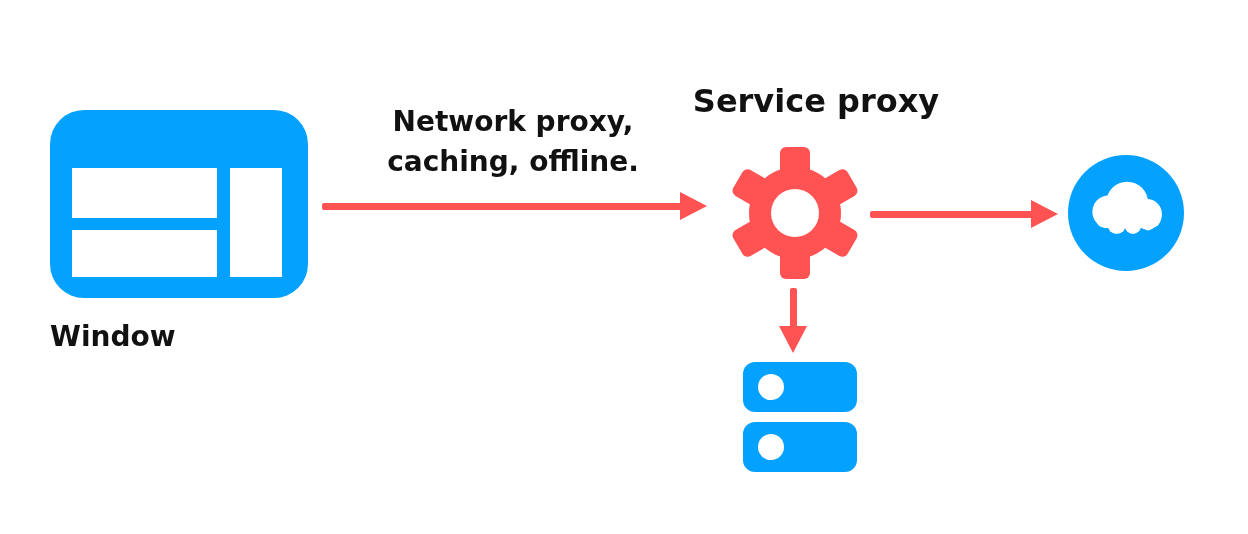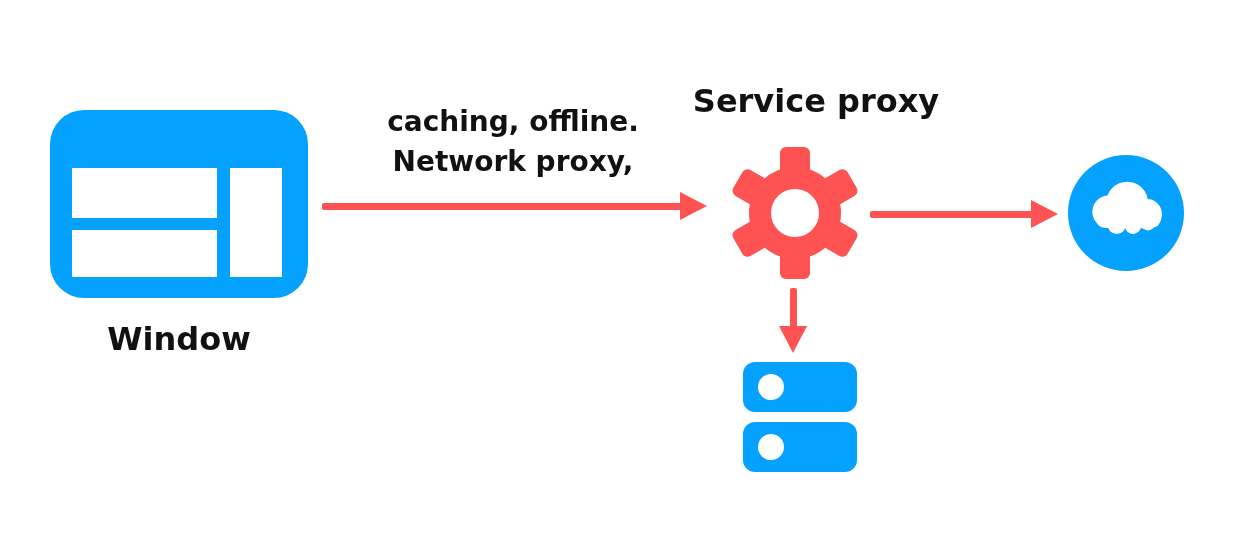--- a/index.html
+++ b/index.html
@@ -26,21 +26,21 @@
     width: 258px; height: 188px;
     background: var(--blue); border-radius: 34px;
   }
   .pane { position: absolute; background: #fff; }
   .pane-a { left: 22px; top: 58px;  width: 145px; height: 50px; }
   .pane-b { left: 22px; top: 120px; width: 145px; height: 47px; }
   .pane-c { left: 180px; top: 58px; width: 52px; height: 109px; }
 
   .window-label {
     position: absolute; left: 50px; top: 320px; width: 258px;
-    text-align: center; font-size: 32px; font-weight: bold; color: var(--text);
+    text-align: left; font-size: 28px; font-weight: bold; color: var(--text);
   }
 
   
   .sw-title {
     position: absolute; left: 666px; top: 82px; width: 300px;
     text-align: center; font-size: 32px; font-weight: bold; color: var(--text);
   }
   .flow-label {
     position: absolute; left: 363px; top: 102px; width: 300px;
     text-align: center; font-size: 28px; line-height: 40px;
@@ -96,22 +96,22 @@
 <div class="canvas">
 
   <div class="window-icon">
     <div class="pane pane-a"></div>
     <div class="pane pane-b"></div>
     <div class="pane pane-c"></div>
   </div>
   <div class="window-label">Window</div>
 
   <div class="flow-label">
+    <div>Network proxy,</div>
     <div>caching, offline.</div>
-    <div>Network proxy,</div>
   </div>
   <div class="arrow-line-h a1-line"></div>
   <div class="arrow-head-right a1-head"></div>
 
   <div class="sw-title">Service proxy</div>
   <div class="gear-wrap">
     <svg width="132" height="132" viewBox="-66 -66 132 132" aria-hidden="true">
       <g fill="var(--red, #ff5252)">
         <rect x="-15" y="-66" width="30" height="42" rx="6" transform="rotate(0)"></rect>
         <rect x="-15" y="-66" width="30" height="42" rx="6" transform="rotate(60)"></rect>

